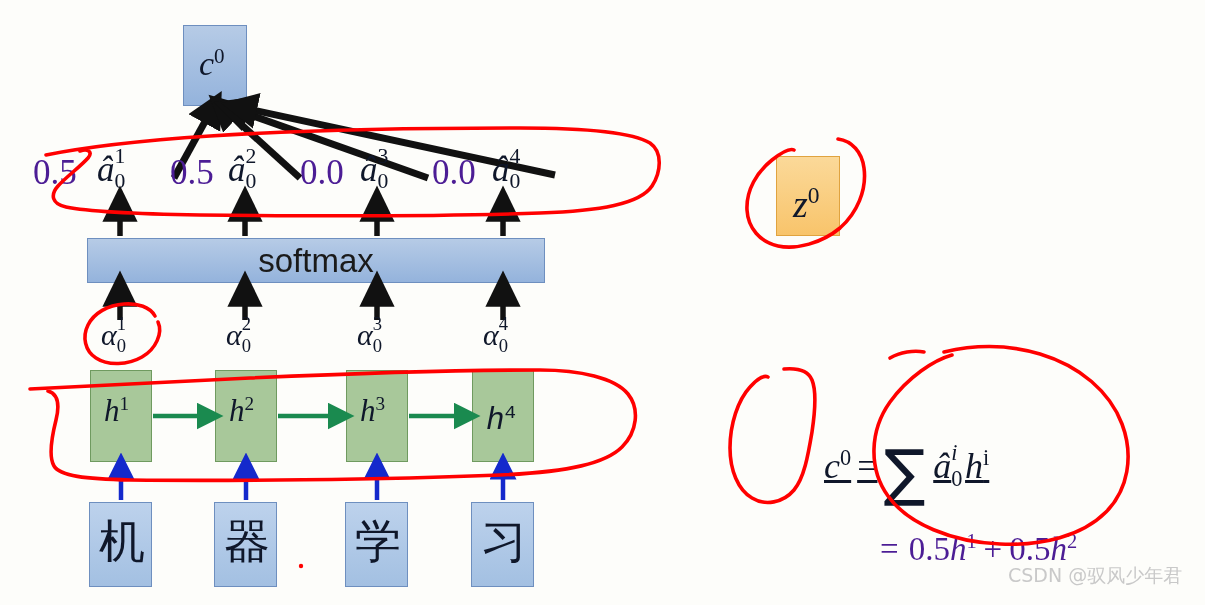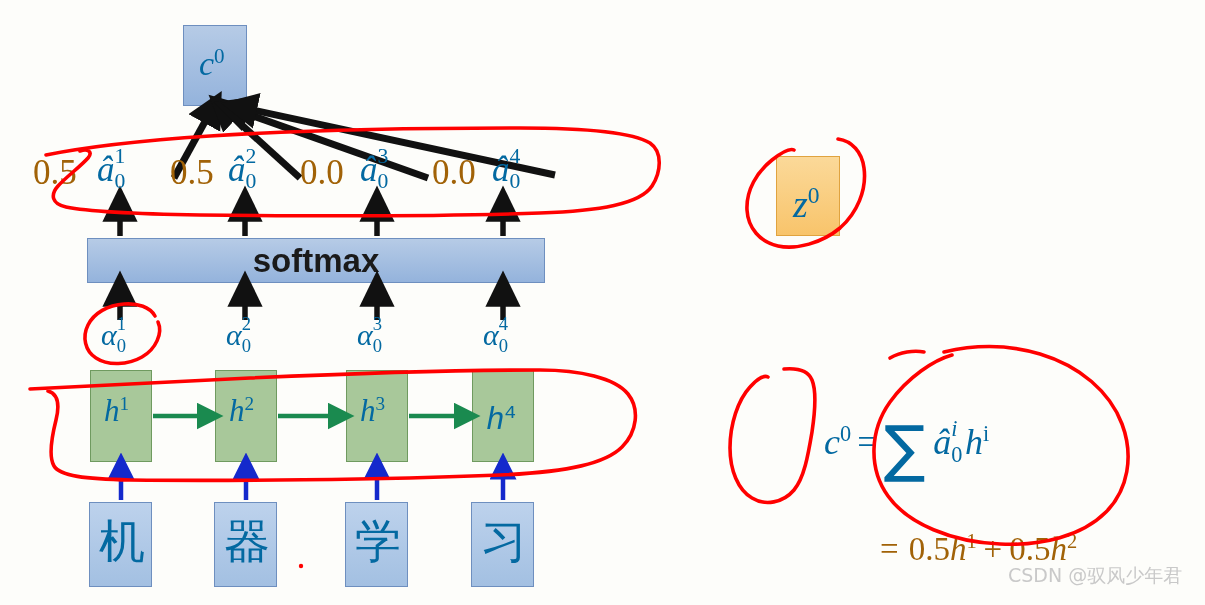--- a/index.html
+++ b/index.html
@@ -36,22 +36,22 @@
     border:1px solid #E0A33F;
   }
 
   .mathlbl{position:absolute;white-space:nowrap;line-height:1;}
   .it{font-style:italic;}
   .sup{font-size:0.62em;vertical-align:super;font-style:normal;}
   .subsup{display:inline-block;position:relative;width:0.62em;height:1em;vertical-align:baseline;font-size:0.62em;font-style:normal;}
   .subsup .s-up{position:absolute;left:0;top:-0.62em;}
   .subsup .s-dn{position:absolute;left:0;top:0.55em;}
 
-  .red{color:#a16207;}
-  .blk{color:#0369a1;}
+  .red{color:#4c1d95;}
+  .blk{color:#0f172a;}
 
   .cjk{font-family:"DejaVu Sans", sans-serif;}
 
   #softmax-label{
     font-family:"Liberation Sans", sans-serif;
     font-size:33px;color:#1a1a1a;
   }
   .watermark{
     position:absolute;
     font-family:"DejaVu Sans", sans-serif;
@@ -62,21 +62,21 @@
 </style>
 </head>
 <body>
 
 <div id="stage">
 
   <div class="layer" id="box-layer">
 
     <div class="box blue-box" style="left:183px;top:25px;width:64px;height:81px;"></div>
 
-    <div class="box blue-box" style="left:87px;top:238px;width:458px;height:45px;font-weight:bold;">
+    <div class="box blue-box" style="left:87px;top:238px;width:458px;height:45px;">
       <span id="softmax-label">softmax</span>
     </div>
 
     <div class="box green-box" style="left:90px;top:370px;width:62px;height:92px;"></div>
     <div class="box green-box" style="left:215px;top:370px;width:62px;height:92px;"></div>
     <div class="box green-box" style="left:346px;top:370px;width:62px;height:92px;"></div>
     <div class="box green-box" style="left:472px;top:370px;width:62px;height:92px;"></div>
 
     <div class="box blue-lite" style="left:89px;top:502px;width:63px;height:85px;"></div>
     <div class="box blue-lite" style="left:214px;top:502px;width:63px;height:85px;"></div>
@@ -191,21 +191,21 @@
 
     <div class="mathlbl blk cjk" style="left:99px;top:518px;font-size:46px;">机</div>
     <div class="mathlbl blk cjk" style="left:224px;top:518px;font-size:46px;">器</div>
     <div class="mathlbl blk cjk" style="left:355px;top:518px;font-size:46px;">学</div>
     <div class="mathlbl blk cjk" style="left:481px;top:518px;font-size:46px;">习</div>
 
     <div class="mathlbl blk it" style="left:793px;top:184px;font-size:38px;">
       <span>z</span><span class="sup">0</span>
     </div>
 
-    <div class="mathlbl blk" style="left:824px;top:418px;font-size:36px;">
+    <div class="mathlbl blk" style="left:824px;top:442px;font-size:36px;text-decoration:underline;">
       <span class="it">c</span><span class="sup">0</span><span style="margin:0 6px;">=</span><span style="font-size:62px;vertical-align:-16px;display:inline-block;font-family:'DejaVu Sans',sans-serif;">∑</span><span class="it" style="margin-left:8px;">â</span><span class="subsup"><span class="s-up it">i</span><span class="s-dn">0</span></span><span class="it">h</span><span class="sup it">i</span>
     </div>
 
     <div class="mathlbl red" style="left:880px;top:531px;font-size:33px;">
       <span>=</span><span style="margin-left:10px;">0.5</span><span class="it">h</span><span class="sup">1</span><span style="margin:0 7px;">+</span><span>0.5</span><span class="it">h</span><span class="sup">2</span>
     </div>
 
     <div class="watermark" style="left:1008px;top:563px;">CSDN @驭风少年君</div>
   </div>
 

